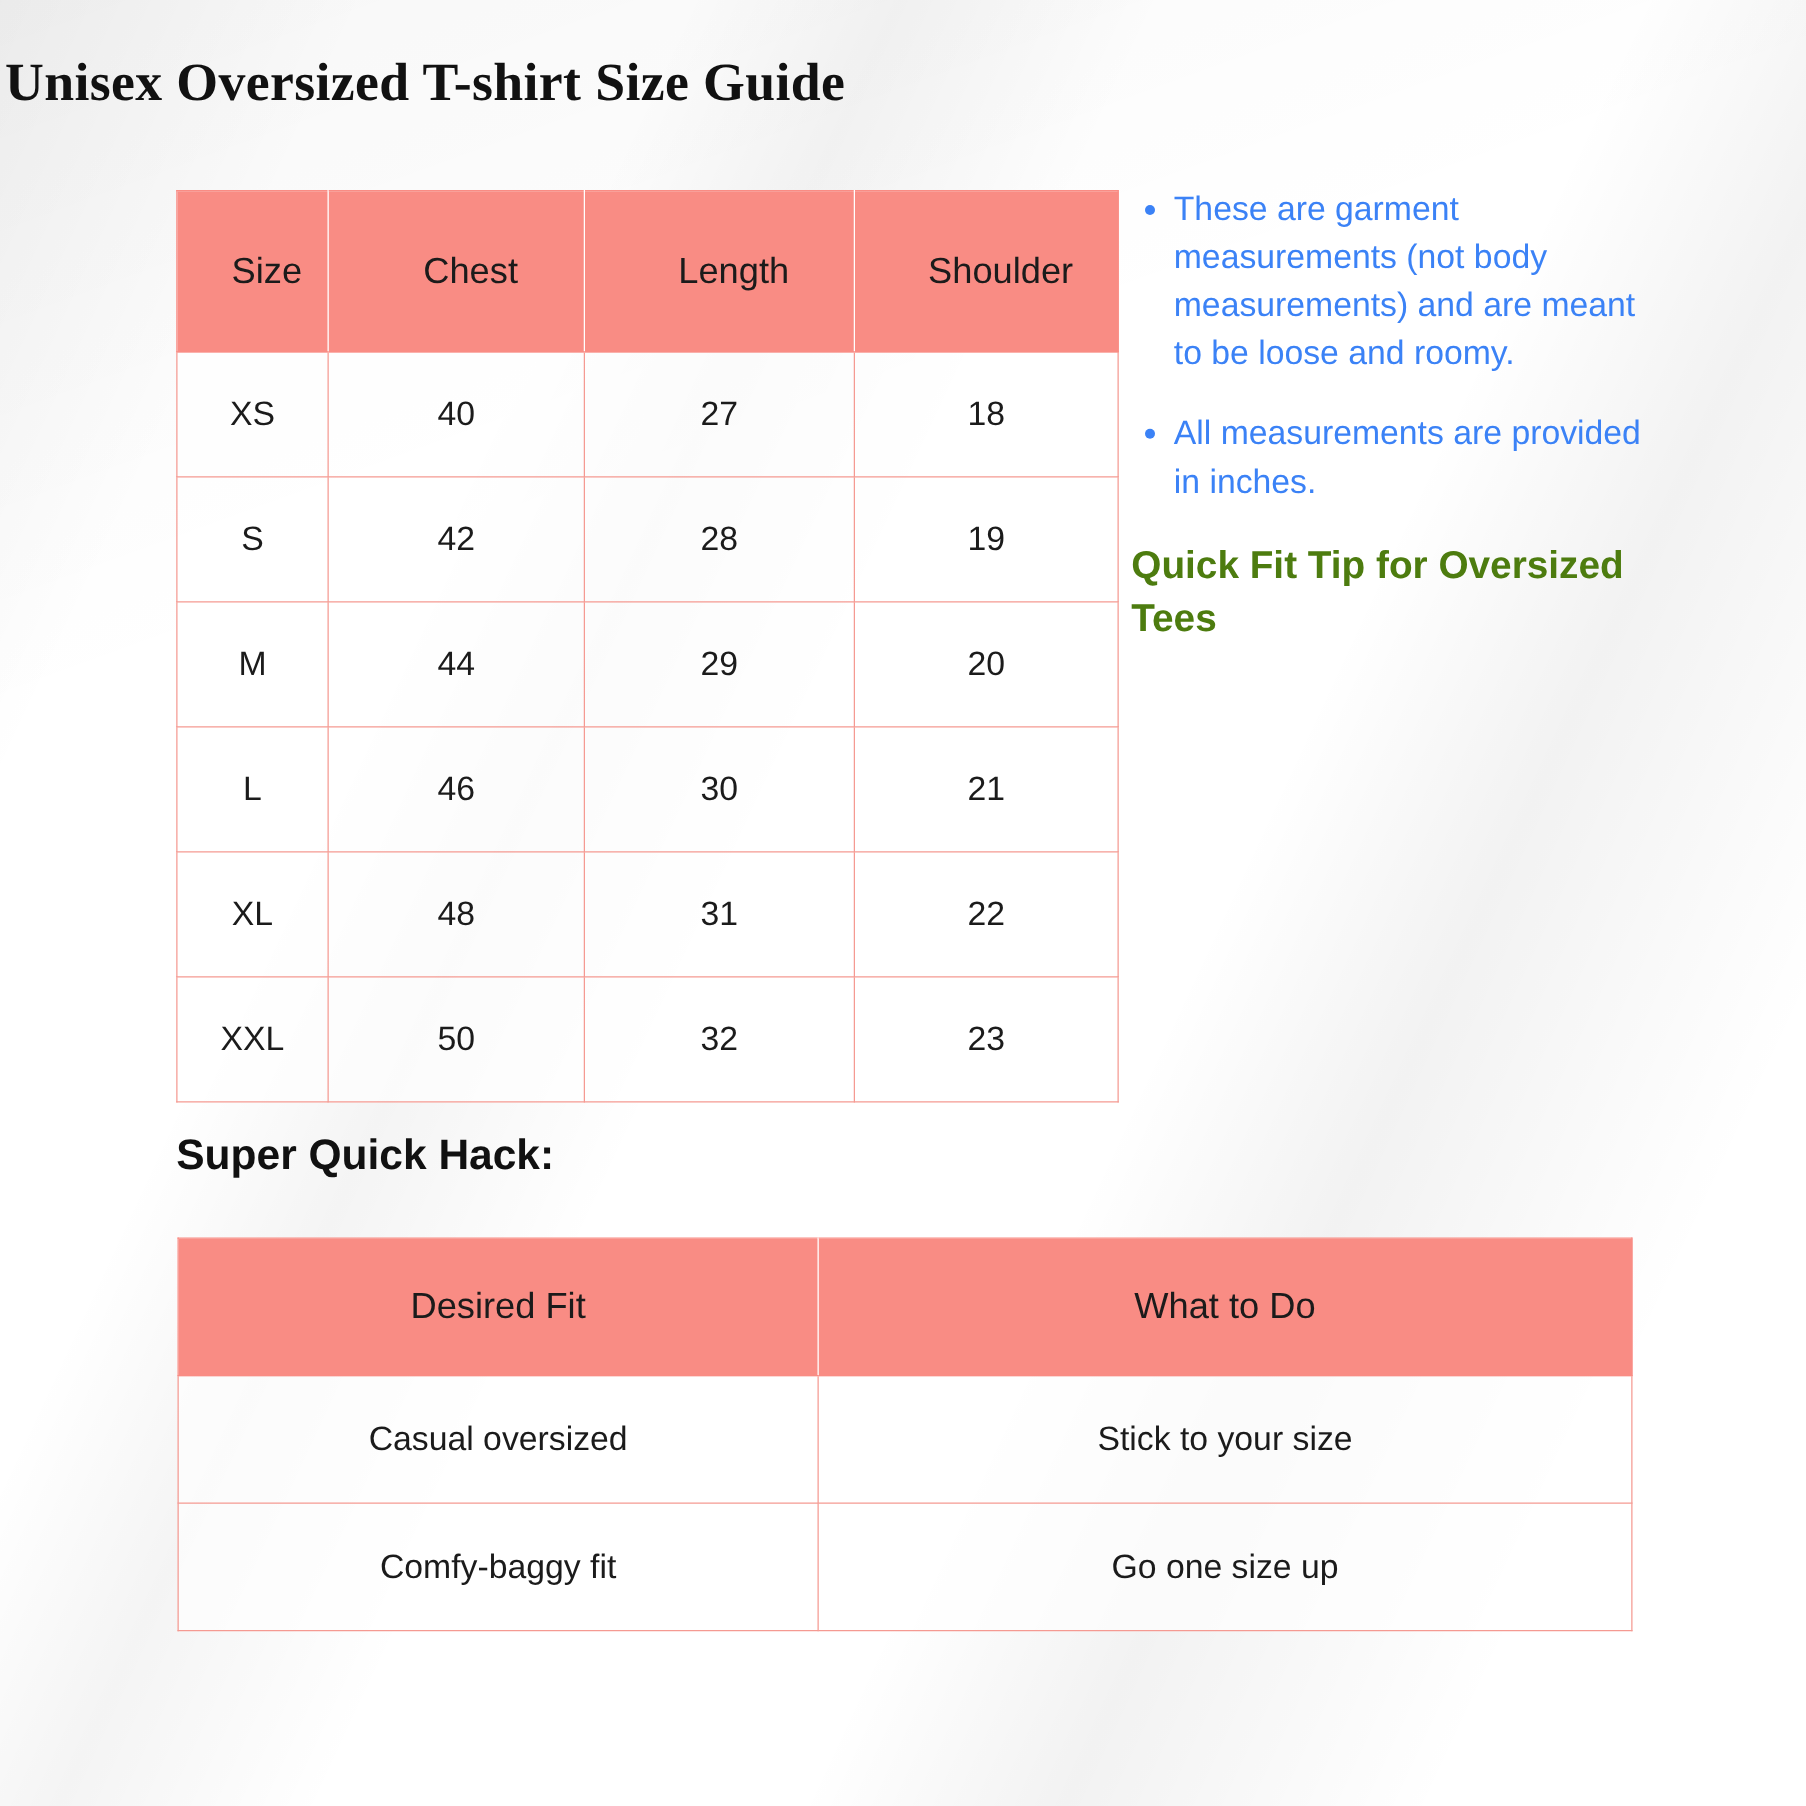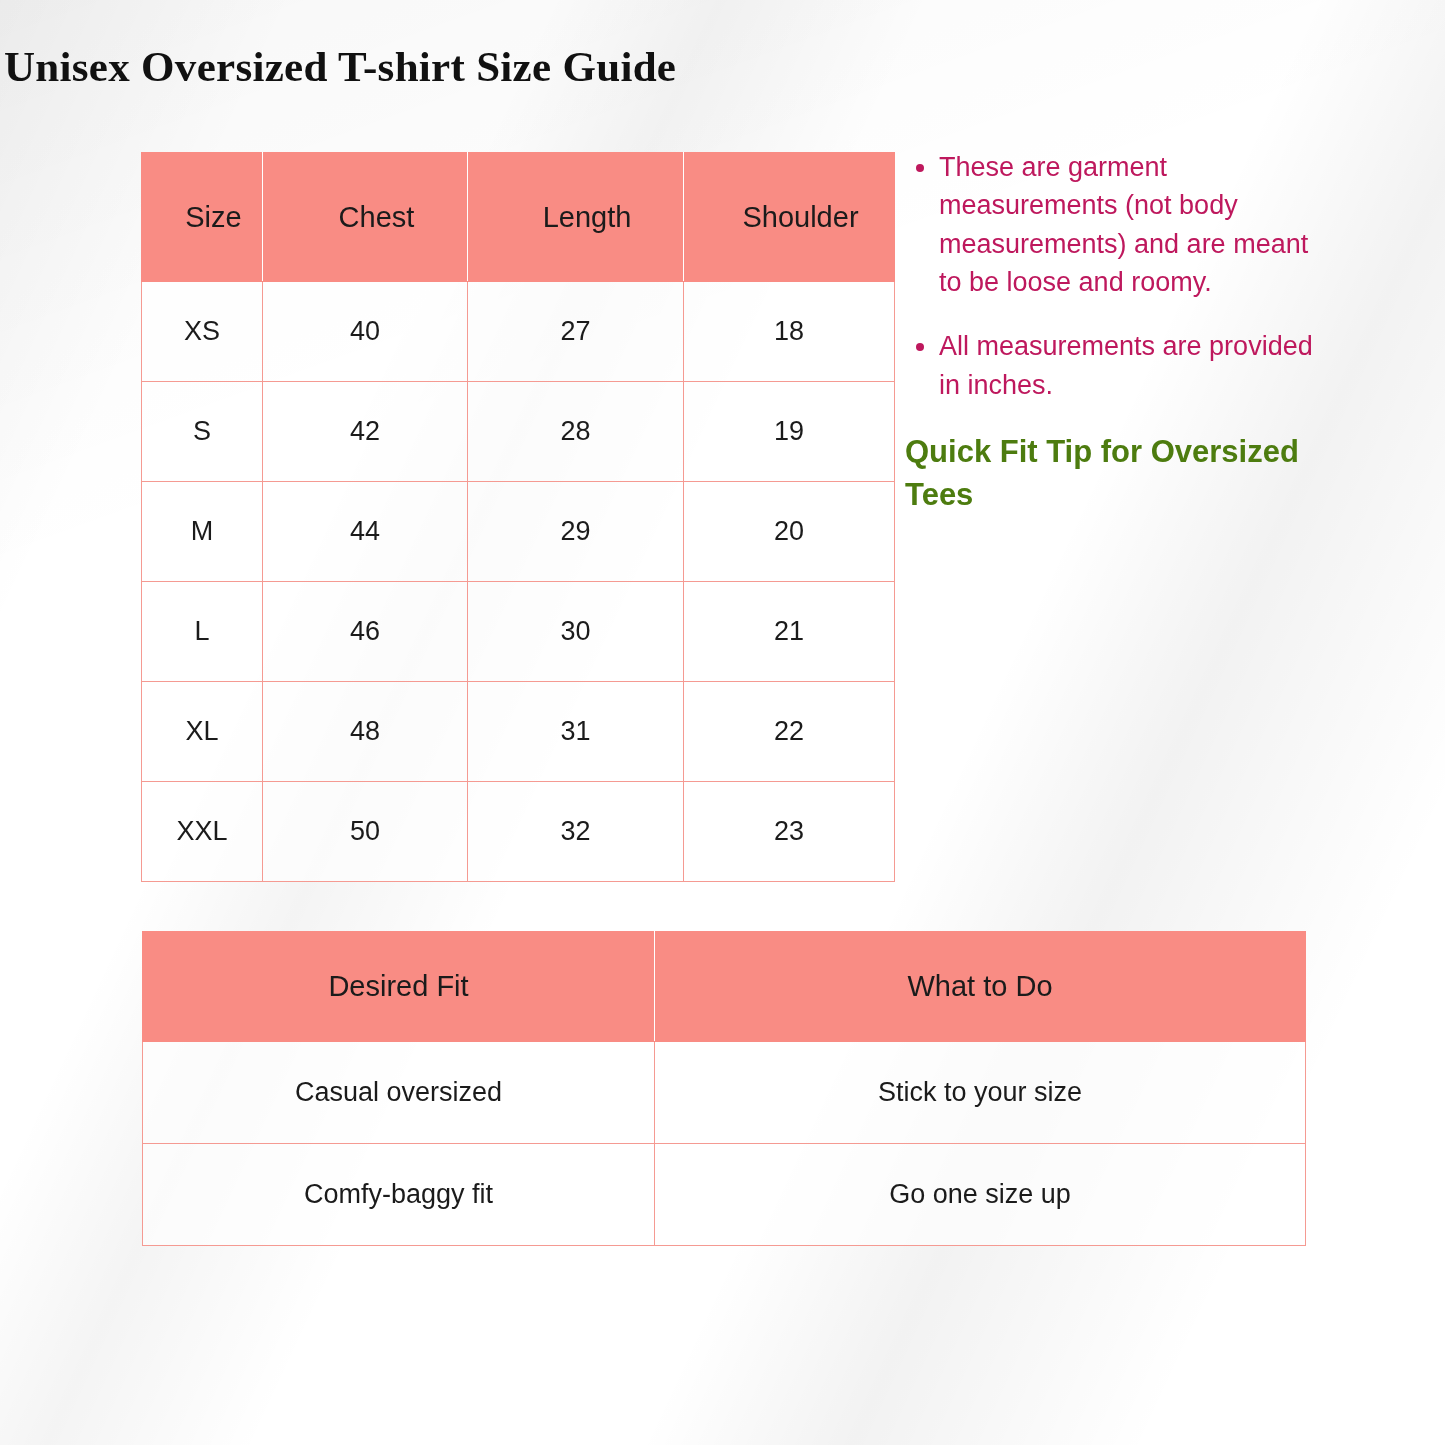--- a/index.html
+++ b/index.html
@@ -91,21 +91,21 @@
     width: 420px;
   }
   .notes ul {
     margin: 0;
     padding-left: 34px;
     list-style: disc;
   }
   .notes li {
     font-size: 27px;
     line-height: 1.42;
-    color: #be185d;
+    color: #3b82f6;
     margin-bottom: 26px;
   }
   .notes-heading {
     font-size: 31px;
     font-weight: 700;
     line-height: 1.4;
     margin: 8px 0 14px 0;
     color: #4d7c0f;
   }
   .notes-block-2 ul li { margin-bottom: 0; }
@@ -117,21 +117,21 @@
     top: 905px;
     font-size: 34px;
     font-weight: 700;
     color: #111111;
   }
 
   
   .hack-table {
     position: absolute;
     left: 142px;
-    top: 931px;
+    top: 990px;
     width: 1163px;
     border-collapse: collapse;
     table-layout: fixed;
     padding-left: 23px;
   }
   .hack-table th, .hack-table td {
     border: 1px solid #f59a92;
     text-align: center;
     font-size: 27px;
     color: #1b1b1b;
@@ -220,20 +220,21 @@
   </table>
 
   <div class="notes">
     <ul>
       <li>These are garment measurements (not body measurements) and are meant to be loose and roomy.</li>
       <li>All measurements are provided in inches.</li>
     </ul>
     <div class="notes-heading">Quick Fit Tip for Oversized Tees</div>
   </div>
 
+  <div class="sub-heading">Super Quick Hack:</div>
 
   <table class="hack-table">
     <colgroup>
       <col class="hcol-a">
         <col class="hcol-b">
     </colgroup>
     <thead>
       <tr>
         <th>Desired Fit</th>
         <th>What to Do</th>

